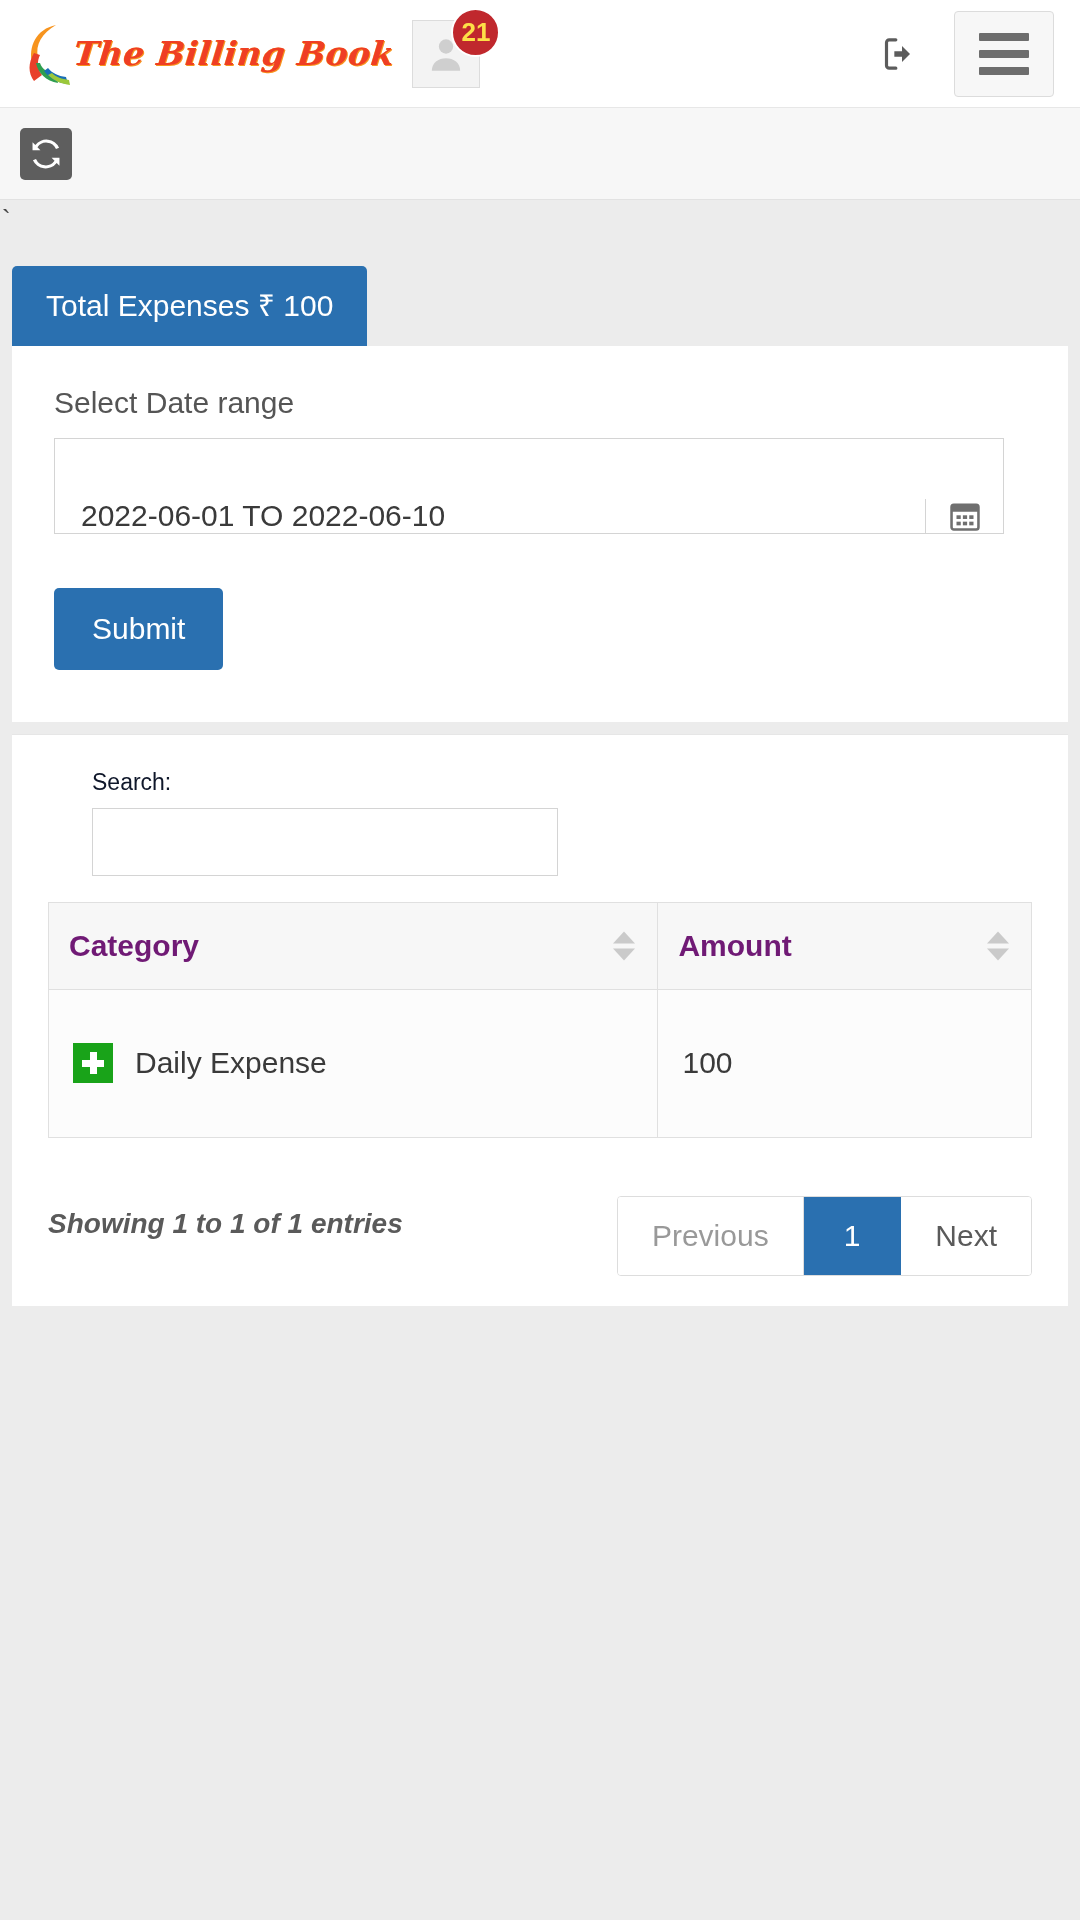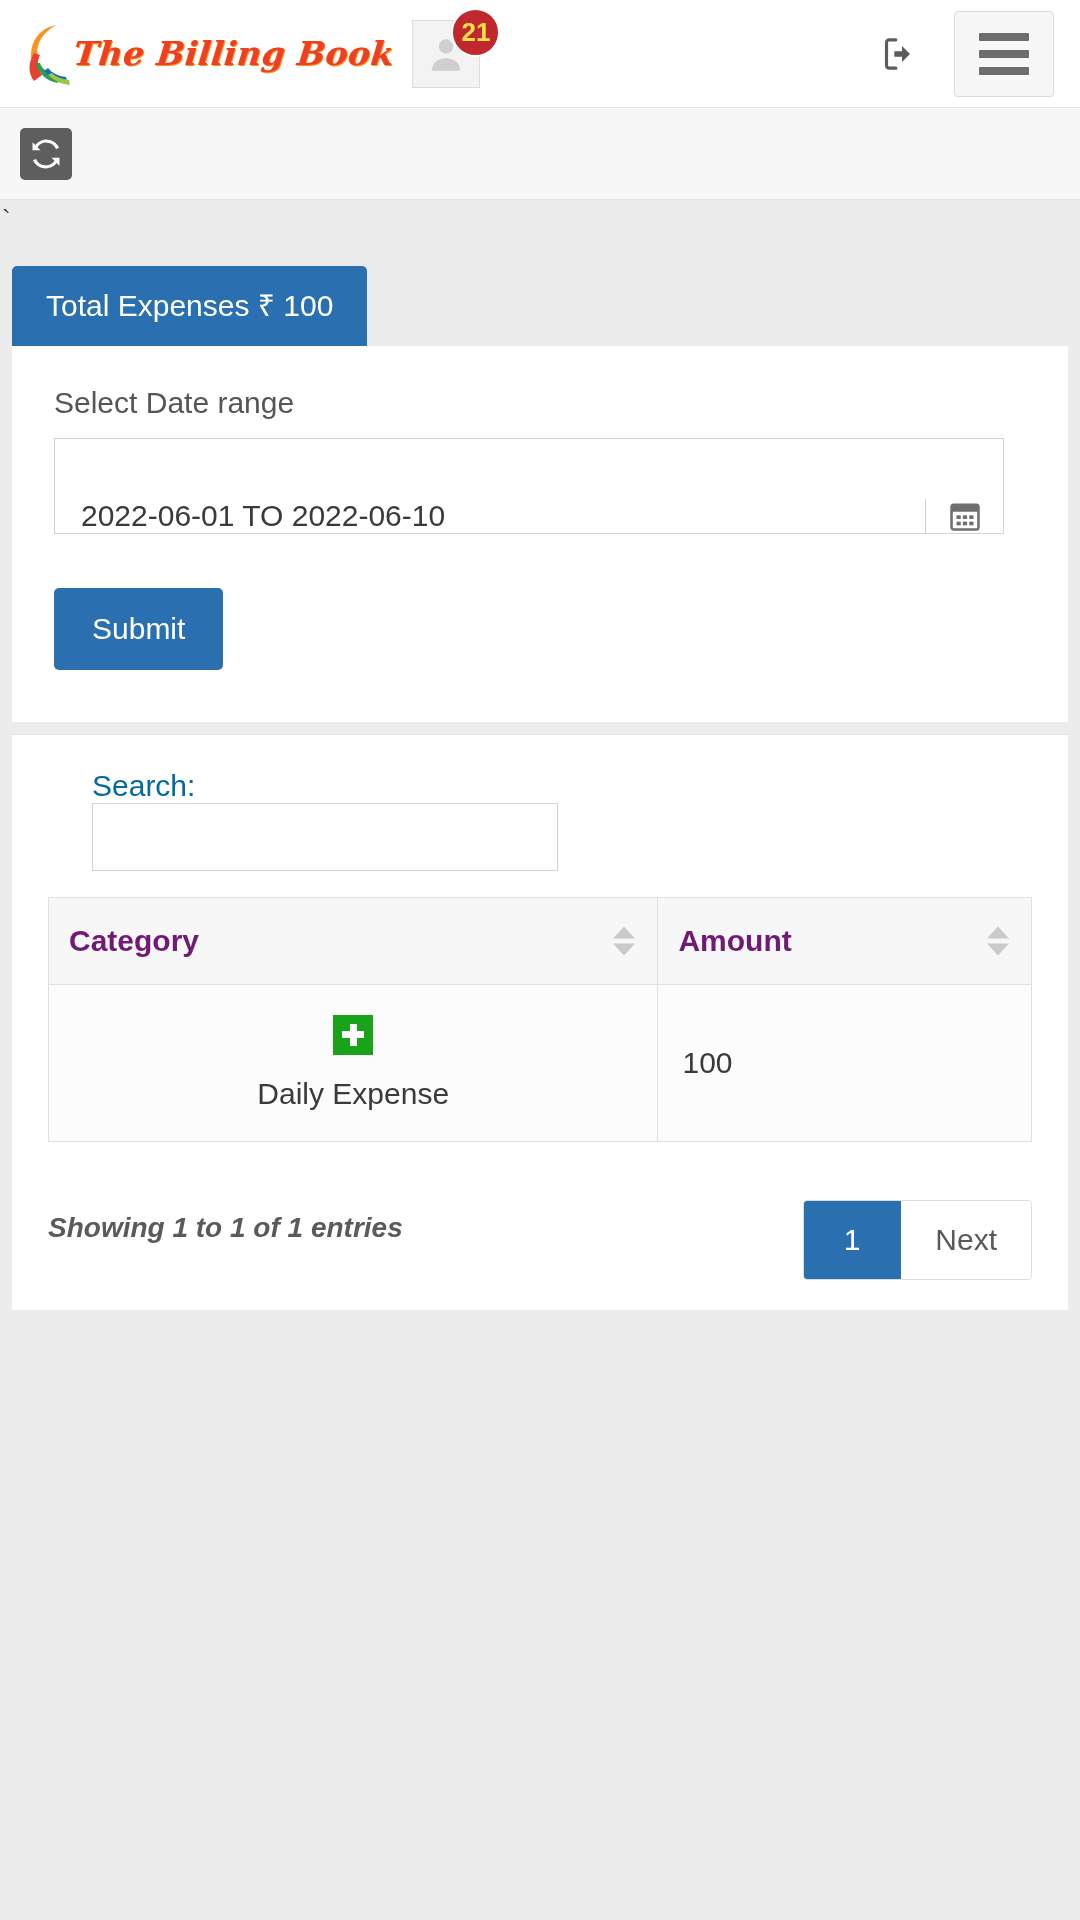--- a/index.html
+++ b/index.html
@@ -197,22 +197,23 @@
     border-top: 1px solid #e6e6e6;
   }
   .search-row {
     display: flex;
     flex-direction: column;
     align-items: flex-start;
     padding-left: 44px;
     margin-bottom: 26px;
   }
   .search-label {
-    font-size: 30px;
-    color: #0369a1;
+    font-size: 23px;
+    color: #0f172a;
+    margin-bottom: 12px;
   }
   .search-input {
     width: 466px;
     height: 68px;
     border: 1px solid #d4d4d4;
     outline: none;
     font-size: 28px;
     padding: 0 16px;
     font-family: "Liberation Sans", sans-serif;
     color: #333;
@@ -253,21 +254,21 @@
 
   table.dt tbody td {
     border: 1px solid #e0e0e0;
     font-size: 30px;
     color: #3a3a3a;
     padding: 30px 24px;
     vertical-align: middle;
     background: #fcfcfc;
     height: 148px;
   }
-  .cat-cell { display: flex; align-items: center; gap: 22px; flex-direction: column; }
+  .cat-cell { display: flex; align-items: center; gap: 22px; }
   .plus-icon {
     width: 40px; height: 40px;
     background: #19a319;
     display: inline-flex;
     align-items: center; justify-content: center;
     flex: 0 0 auto;
     position: relative;
   }
   .plus-icon::before, .plus-icon::after {
     content: "";
@@ -434,20 +435,21 @@
               </span>
             </td>
             <td>100</td>
           </tr>
         </tbody>
       </table>
 
       <div class="table-footer">
         <div class="entries-info">Showing 1 to 1 of 1 entries</div>
         <div class="pagination">
+          <div class="page-btn prev">Previous</div>
           <div class="page-btn num active">1</div>
           <div class="page-btn next">Next</div>
         </div>
       </div>
 
     </div>
   </div>
 </div>
 
 <div class="page-bottom-filler"></div>

